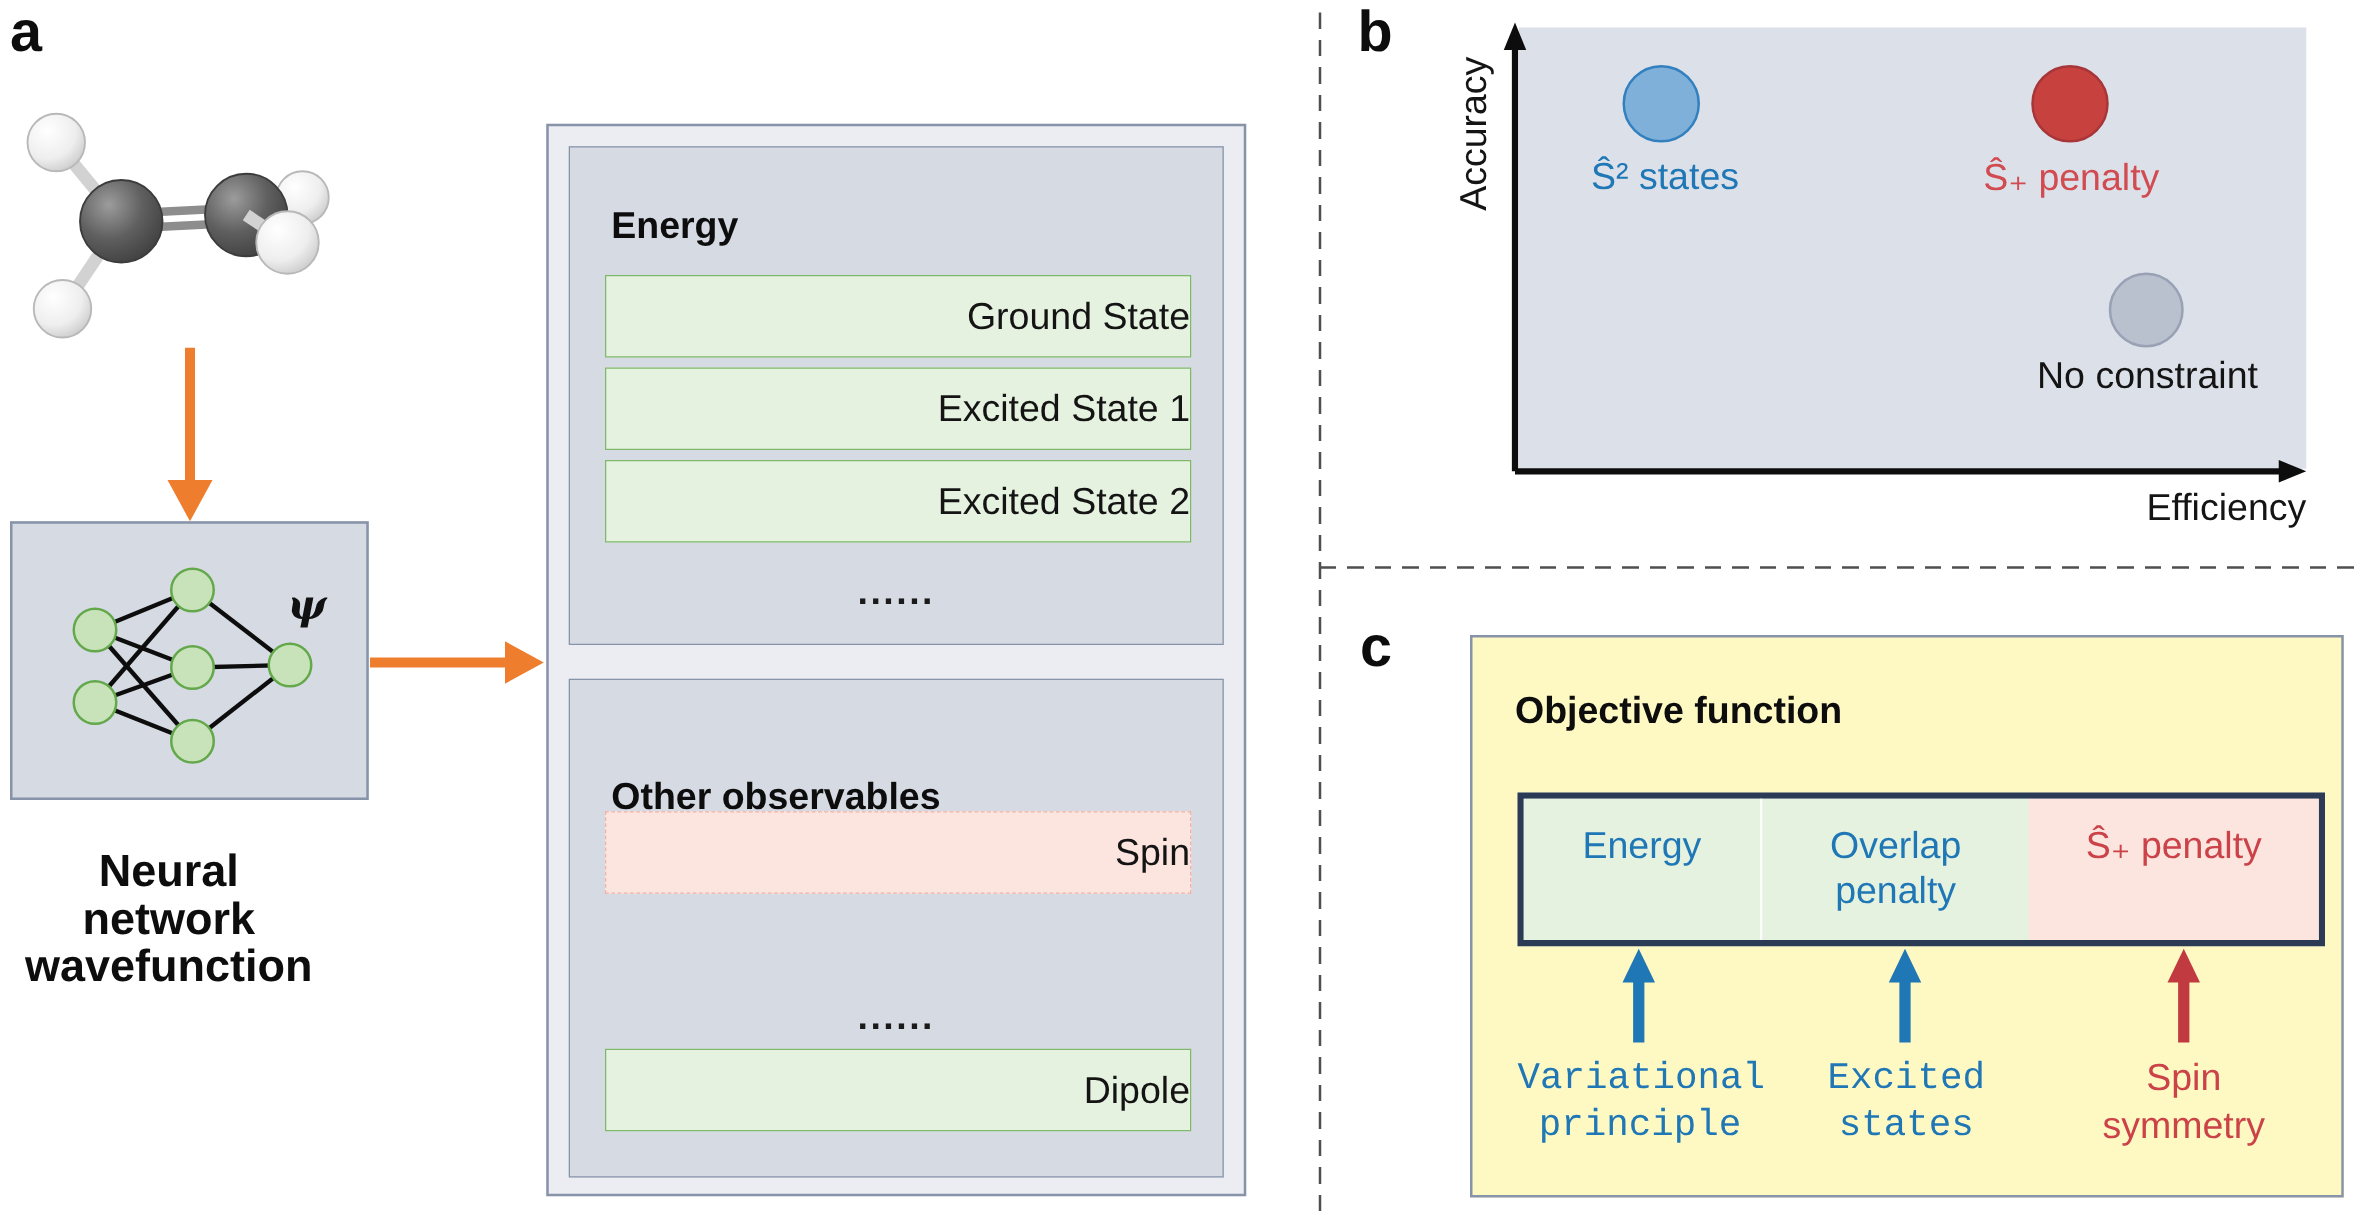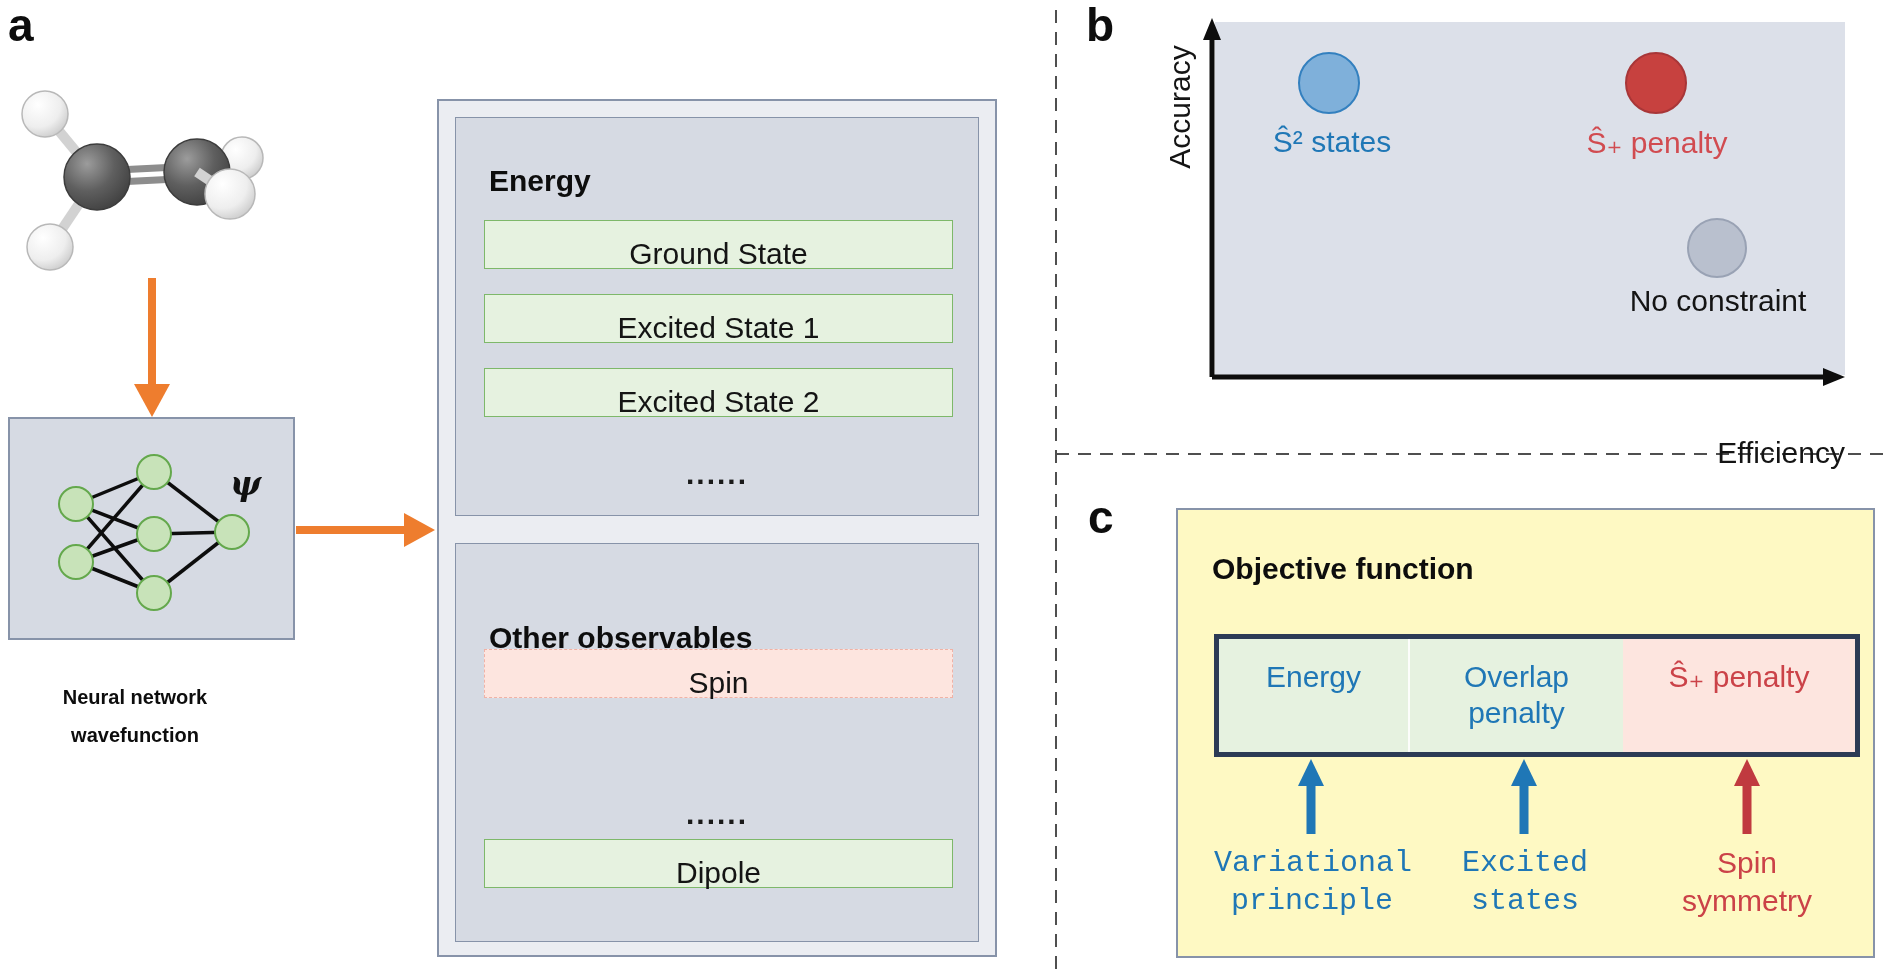--- a/index.html
+++ b/index.html
@@ -9,25 +9,25 @@
     overflow:hidden;
   }
   .abs{position:absolute;}
   .panel-label{font-size:46px;font-weight:bold;color:#0d0d0d;line-height:1;}
   
   .vdash{width:2px;background:repeating-linear-gradient(to bottom,#4f4f4f 0,#4f4f4f 13px,transparent 13px,transparent 22px);}
   .hdash{height:2px;background:repeating-linear-gradient(to right,#4f4f4f 0,#4f4f4f 13px,transparent 13px,transparent 22px);}
   
   .nn-box{background:#d6dae3;border:2px solid #8793a9;box-sizing:border-box;}
   .psi{font-family:"DejaVu Serif",serif;font-style:italic;font-weight:bold;font-size:33px;color:#111;}
-  .nn-caption{font-size:20px;font-weight:bold;text-align:center;line-height:38px;color:#0d0d0d;}
+  .nn-caption{font-size:36px;font-weight:bold;text-align:center;line-height:38px;color:#0d0d0d;}
   .outputs-outer{background:#ebedf2;border:2px solid #8793a9;box-sizing:border-box;}
   .section-panel{background:#d6dae3;border:1.5px solid #8793a9;box-sizing:border-box;position:absolute;}
   .section-title{font-size:30px;font-weight:bold;color:#0d0d0d;}
-  .row{position:absolute;left:28px;width:469px;height:49px;line-height:66px;text-align:center;
+  .row{position:absolute;left:28px;width:469px;height:66px;line-height:66px;text-align:right;
        font-size:30px;color:#141414;box-sizing:border-box;}
   .row.green{background:#e6f2e0;border:1.5px solid #7eb86a;}
   .row.pink{background:#fde5df;border:1.5px dashed #f0b2a6;}
   .ellipsis{position:absolute;left:0;width:100%;text-align:center;font-size:30px;font-weight:bold;
             letter-spacing:2px;color:#1a1a1a;height:40px;line-height:40px;}
   
   .plot-bg{background:#dce0e9;}
   .axis-label{font-size:30px;color:#141414;}
   .dot{border-radius:50%;box-sizing:border-box;}
   .dot-label{font-size:30px;text-align:center;white-space:nowrap;}
@@ -144,21 +144,21 @@
 
   <div class="abs axis-label" style="left:1095px;top:90px;width:170px;height:34px;text-align:center;transform:rotate(-90deg);">Accuracy</div>
 
   <svg class="abs" style="left:1193px;top:10px;" width="670" height="385" viewBox="0 0 670 385">
     <line x1="19" y1="367" x2="19" y2="28" stroke="#0d0d0d" stroke-width="5"></line>
     <polygon points="19,8 10,30 28,30" fill="#0d0d0d"></polygon>
     <line x1="19" y1="367" x2="634" y2="367" stroke="#0d0d0d" stroke-width="5"></line>
     <polygon points="652,367 630,358 630,376" fill="#0d0d0d"></polygon>
   </svg>
 
-  <div class="abs axis-label" style="left:1650px;top:390px;width:195px;text-align:right;margin-top:46px;">Efficiency</div>
+  <div class="abs axis-label" style="left:1650px;top:390px;width:195px;text-align:right;">Efficiency</div>
 
   <div class="abs dot" style="left:1298px;top:52px;width:62px;height:62px;background:#7fb0da;border:2px solid #3380bf;"></div>
   <div class="abs dot-label" style="left:1244px;top:125px;width:176px;color:#1f77b6;">Ŝ² states</div>
 
   <div class="abs dot" style="left:1625px;top:52px;width:62px;height:62px;background:#c7413f;border:2px solid #a83638;"></div>
   <div class="abs dot-label" style="left:1569px;top:125px;width:176px;color:#d14b50;">Ŝ₊ penalty</div>
 
   <div class="abs dot" style="left:1687px;top:218px;width:60px;height:60px;background:#b9c0ce;border:2px solid #99a2b4;"></div>
   <div class="abs dot-label" style="left:1600px;top:284px;width:236px;color:#141414;">No constraint</div>
 

